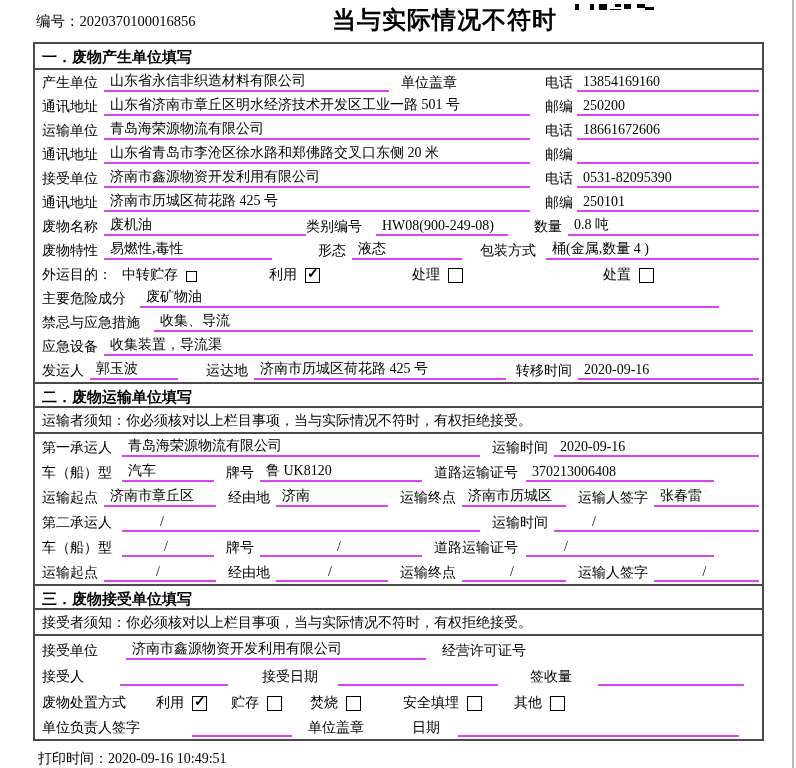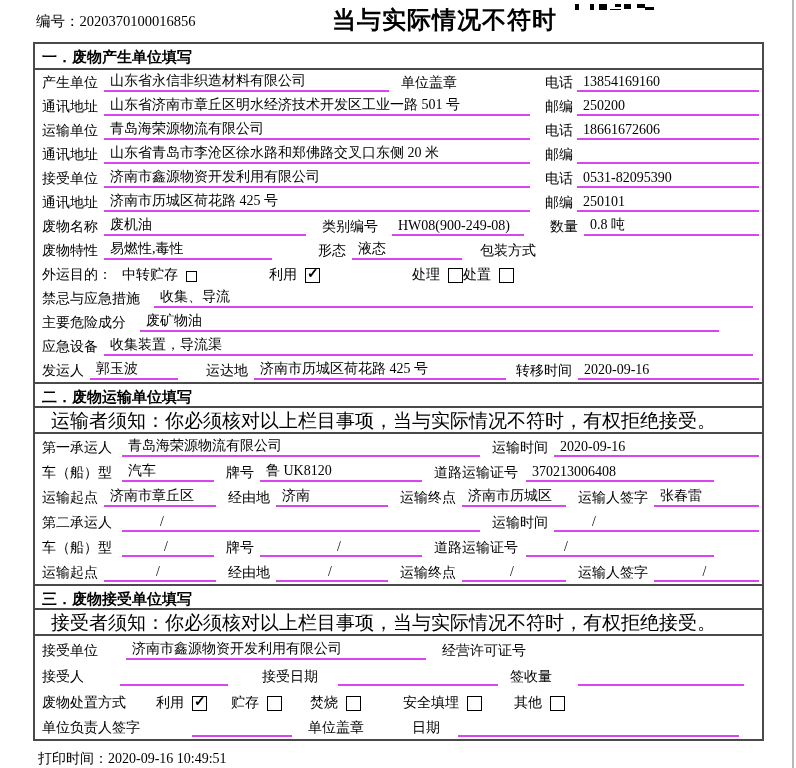--- a/index.html
+++ b/index.html
@@ -6,21 +6,21 @@
   .page{position:relative;width:796px;height:768px;background:#ffffff;overflow:hidden;
         font-family:"Liberation Serif","DejaVu Serif",serif;color:#000;}
   .page-edge{position:absolute;left:792px;top:0;width:2px;height:768px;background:#b9b9b9;}
   .serial{position:absolute;left:36px;top:12px;font-size:14.5px;white-space:nowrap;}
   .doc-title{position:absolute;left:332px;top:4px;font-size:24px;font-weight:bold;letter-spacing:1px;white-space:nowrap;}
   .qr{position:absolute;left:575px;top:0;width:80px;height:10px;overflow:hidden;}
   .form-table{position:absolute;left:33px;top:42px;width:731px;border:2px solid #4a4a4a;box-sizing:border-box;background:#fff;}
   .sec-head{font-size:15px;font-weight:bold;height:26px;line-height:26px;padding-left:7px;
             border-bottom:2px solid #4a4a4a;box-sizing:border-box;}
   .sec-head.mid{border-top:2px solid #4a4a4a;}
-  .notice{font-size:19px;height:26px;line-height:25px;padding-left:16px;border-bottom:2px solid #4a4a4a;box-sizing:border-box;white-space:nowrap;}
+  .notice{font-size:14px;height:26px;line-height:25px;padding-left:7px;border-bottom:2px solid #4a4a4a;box-sizing:border-box;white-space:nowrap;}
   .row{display:flex;align-items:flex-end;height:24px;padding:0 3px 2px 7px;font-size:14px;box-sizing:border-box;}
   .s2 .row{height:25px;}
   .s3 .row{height:26px;}
   .s3 .row.last{height:25px;}
   .lb{white-space:nowrap;flex:none;}
   .u{display:inline-block;border-bottom:2px solid #d946ef;padding:0 4px 0 6px;white-space:nowrap;
      box-sizing:border-box;min-height:17px;overflow:hidden;}
   .fill{flex:1 1 auto;}
   .rg{margin-left:auto;width:218px;display:flex;align-items:flex-end;flex:none;}
   .rg .lb{width:36px;text-align:center;}
@@ -111,54 +111,55 @@
         <span class="u" style="width:426px">济南市历城区荷花路 425 号</span>
         <span class="rg">
             <span class="lb">邮编</span>
             <span class="u">250101</span>
           </span>
       </div>
 
       <div class="row">
         <span class="lb" style="width:62px">废物名称</span>
         <span class="u" style="width:202px">废机油</span>
-        <span class="lb" style="margin-left:16px;width:70px">类别编号</span>
+        <span class="lb" style="margin-left:0;width:70px">类别编号</span>
         <span class="u" style="width:132px">HW08(900-249-08)</span>
         <span class="lb" style="margin-left:26px;width:34px">数量</span>
         <span class="u fill">0.8 吨</span>
       </div>
 
       <div class="row">
         <span class="lb" style="width:62px">废物特性</span>
         <span class="u" style="width:168px">易燃性,毒性</span>
         <span class="lb" style="margin-left:46px;width:34px">形态</span>
         <span class="u" style="width:110px">液态</span>
         <span class="lb" style="margin-left:18px;width:66px">包装方式</span>
+        <span class="u fill">桶(金属,数量 4 )</span>
       </div>
 
       <div class="row">
         <span class="lb">外运目的：</span>
         <span class="lb" style="margin-left:10px">中转贮存</span>
         <span class="cb cb-s" data-checked="false"></span>
         <span class="lb" style="margin-left:72px">利用</span>
         <span class="cb" data-checked="true"></span>
         <span class="lb" style="margin-left:92px">处理</span>
         <span class="cb" data-checked="false"></span>
-        <span class="lb" style="">处置</span>
-        <span class="cb" data-checked="false"></span>
+        <span class="lb" style="margin-left:140px">处置</span>
+        <span class="cb" data-checked="false"></span>
+      </div>
+
+      <div class="row">
+        <span class="lb" style="width:98px">主要危险成分</span>
+        <span class="u fill" style="margin-right:40px">废矿物油</span>
       </div>
 
       <div class="row">
         <span class="lb" style="width:112px">禁忌与应急措施</span>
         <span class="u fill" style="margin-right:6px">收集、导流</span>
-      </div>
-
-      <div class="row">
-        <span class="lb" style="width:98px">主要危险成分</span>
-        <span class="u fill" style="margin-right:40px">废矿物油</span>
       </div>
 
       <div class="row">
         <span class="lb" style="width:62px">应急设备</span>
         <span class="u fill" style="margin-right:6px">收集装置，导流渠</span>
       </div>
 
       <div class="row">
         <span class="lb" style="width:48px">发运人</span>
         <span class="u" style="width:88px">郭玉波</span>
@@ -236,21 +237,21 @@
         <span class="lb" style="width:62px">接受单位</span>
         <span class="u" style="width:300px;margin-left:22px">济南市鑫源物资开发利用有限公司</span>
         <span class="lb" style="margin-left:16px;width:96px">经营许可证号</span>
       </div>
 
       <div class="row">
         <span class="lb" style="width:48px">接受人</span>
         <span class="u" style="width:108px;margin-left:30px"></span>
         <span class="lb" style="margin-left:34px;width:62px">接受日期</span>
         <span class="u" style="width:160px;margin-left:14px"></span>
-        <span class="lb" style="margin-left:12px;width:48px">签收量</span>
+        <span class="lb" style="margin-left:32px;width:48px">签收量</span>
         <span class="u fill" style="margin-left:20px;margin-right:15px"></span>
       </div>
 
       <div class="row">
         <span class="lb" style="width:96px">废物处置方式</span>
         <span class="lb" style="margin-left:18px">利用</span>
         <span class="cb" data-checked="true"></span>
         <span class="lb" style="margin-left:24px">贮存</span>
         <span class="cb" data-checked="false"></span>
         <span class="lb" style="margin-left:28px">焚烧</span>

